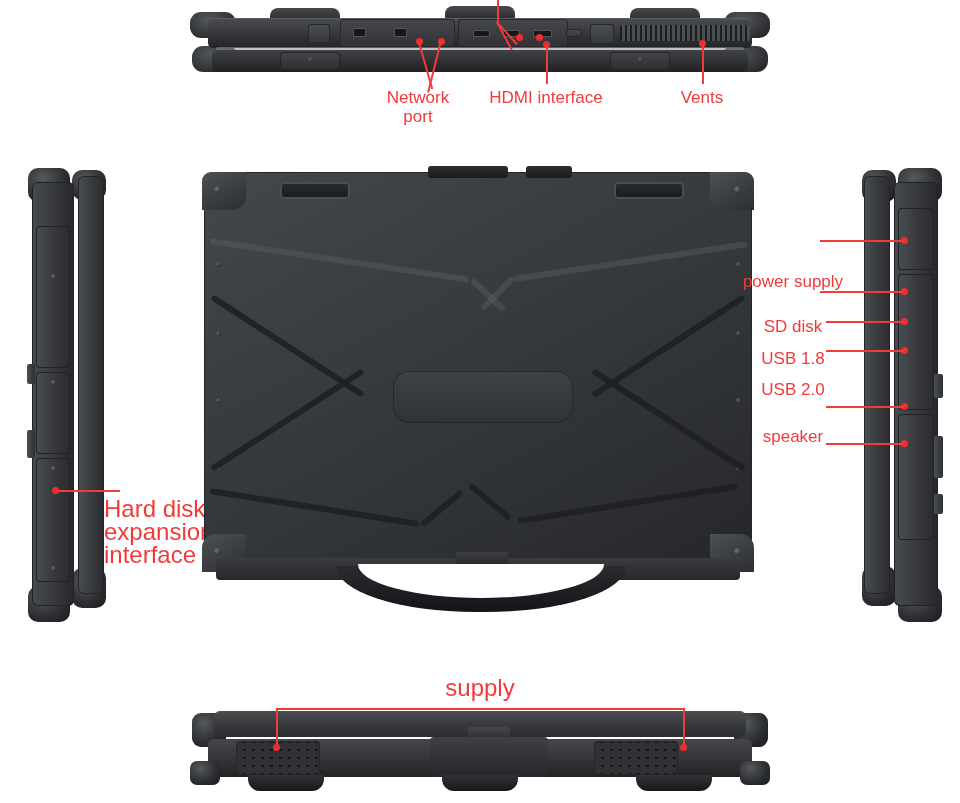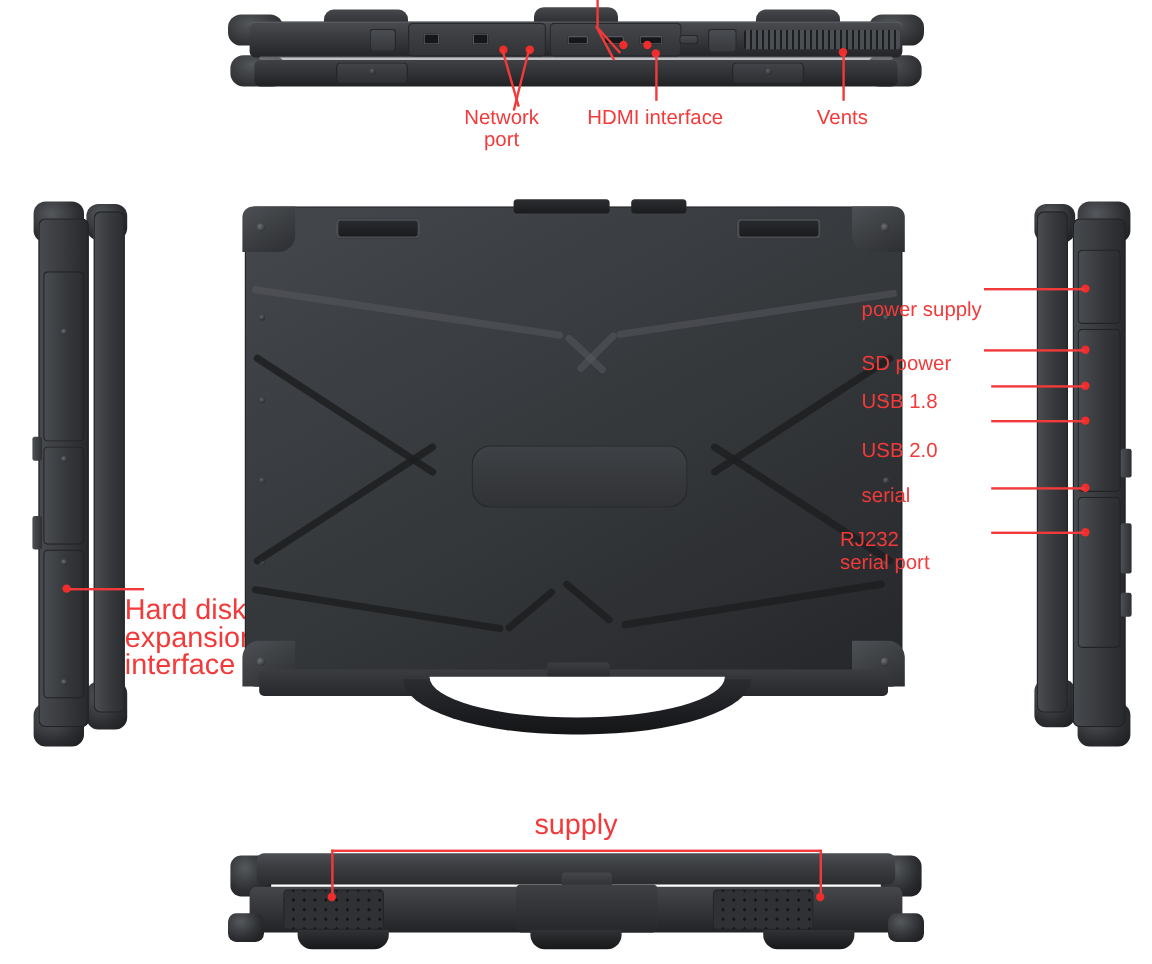--- a/index.html
+++ b/index.html
@@ -3,21 +3,21 @@
 <meta charset="utf-8">
 <title>Rugged Laptop Port Diagram</title>
 <style>
   html,body{margin:0;padding:0;background:#ffffff;}
   body{width:960px;height:803px;position:relative;overflow:hidden;
        font-family:"Liberation Sans","DejaVu Sans",sans-serif;}
   .stage{position:absolute;left:0;top:0;width:960px;height:803px;border-radius:27px;}
 
   
   .lbl{position:absolute;color:#f23a3a;font-size:17px;line-height:19px;white-space:pre;}
-  .lbl.r{text-align:left;}
+  .lbl.r{text-align:center;margin-top:24px;}
   .lbl.c{text-align:center;}
   .lbl.big{font-size:24px;line-height:23px;}
 
   
   .ln{position:absolute;background:#f23a3a;}
   .lnh{height:1.5px;}
   .lnv{width:1.5px;}
   .dot{position:absolute;width:7px;height:7px;border-radius:50%;background:#ef2d2d;}
   .diag{position:absolute;background:#f23a3a;height:1.5px;transform-origin:0 50%;}
 
@@ -267,38 +267,36 @@
     <div class="sv-btn" style="left:74px;top:268px;width:9px;height:42px;"></div>
     <div class="sv-btn" style="left:74px;top:326px;width:9px;height:20px;"></div>
   </div>
 
   <div class="dot" style="left:901px;top:237px;"></div>
   <div class="lnh ln" style="left:820px;top:240px;width:84px;"></div>
   <div class="lbl r" style="left:718px;top:248px;width:150px;">power supply</div>
 
   <div class="dot" style="left:901px;top:288px;"></div>
   <div class="lnh ln" style="left:820px;top:291px;width:84px;"></div>
-  <div class="lbl r" style="left:718px;top:293px;width:150px;">SD power</div>
+  <div class="lbl r" style="left:718px;top:293px;width:150px;">SD disk</div>
 
   <div class="dot" style="left:901px;top:318px;"></div>
   <div class="lnh ln" style="left:826px;top:321px;width:78px;"></div>
   <div class="lbl r" style="left:718px;top:325px;width:150px;">USB 1.8</div>
 
   <div class="dot" style="left:901px;top:347px;"></div>
   <div class="lnh ln" style="left:826px;top:350px;width:78px;"></div>
-  <div class="lbl r" style="left:718px;top:366px;width:150px;">USB 2.0</div>
+  <div class="lbl r" style="left:718px;top:356px;width:150px;">USB 2.0</div>
 
   <div class="dot" style="left:901px;top:403px;"></div>
   <div class="lnh ln" style="left:826px;top:406px;width:78px;"></div>
-  <div class="lbl r" style="left:718px;top:403px;width:150px;">serial</div>
+  <div class="lbl r" style="left:718px;top:403px;width:150px;">speaker</div>
 
   <div class="dot" style="left:901px;top:440px;"></div>
   <div class="lnh ln" style="left:826px;top:443px;width:78px;"></div>
-  <div class="lbl r" style="left:700px;top:440px;width:168px;">RJ232
-serial port</div>
 
   <div class="dev" id="frontview">
     <div class="fv-cap" style="left:2px;top:8px;"></div>
     <div class="fv-cap" style="left:544px;top:8px;"></div>
     <div class="fv-lid"></div>
     <div class="fv-base"></div>
     <div class="fv-tab"></div>
     <div class="fv-mid"></div>
     <div class="grille" style="left:46px;top:36px;"></div>
     <div class="grille" style="left:404px;top:36px;"></div>

